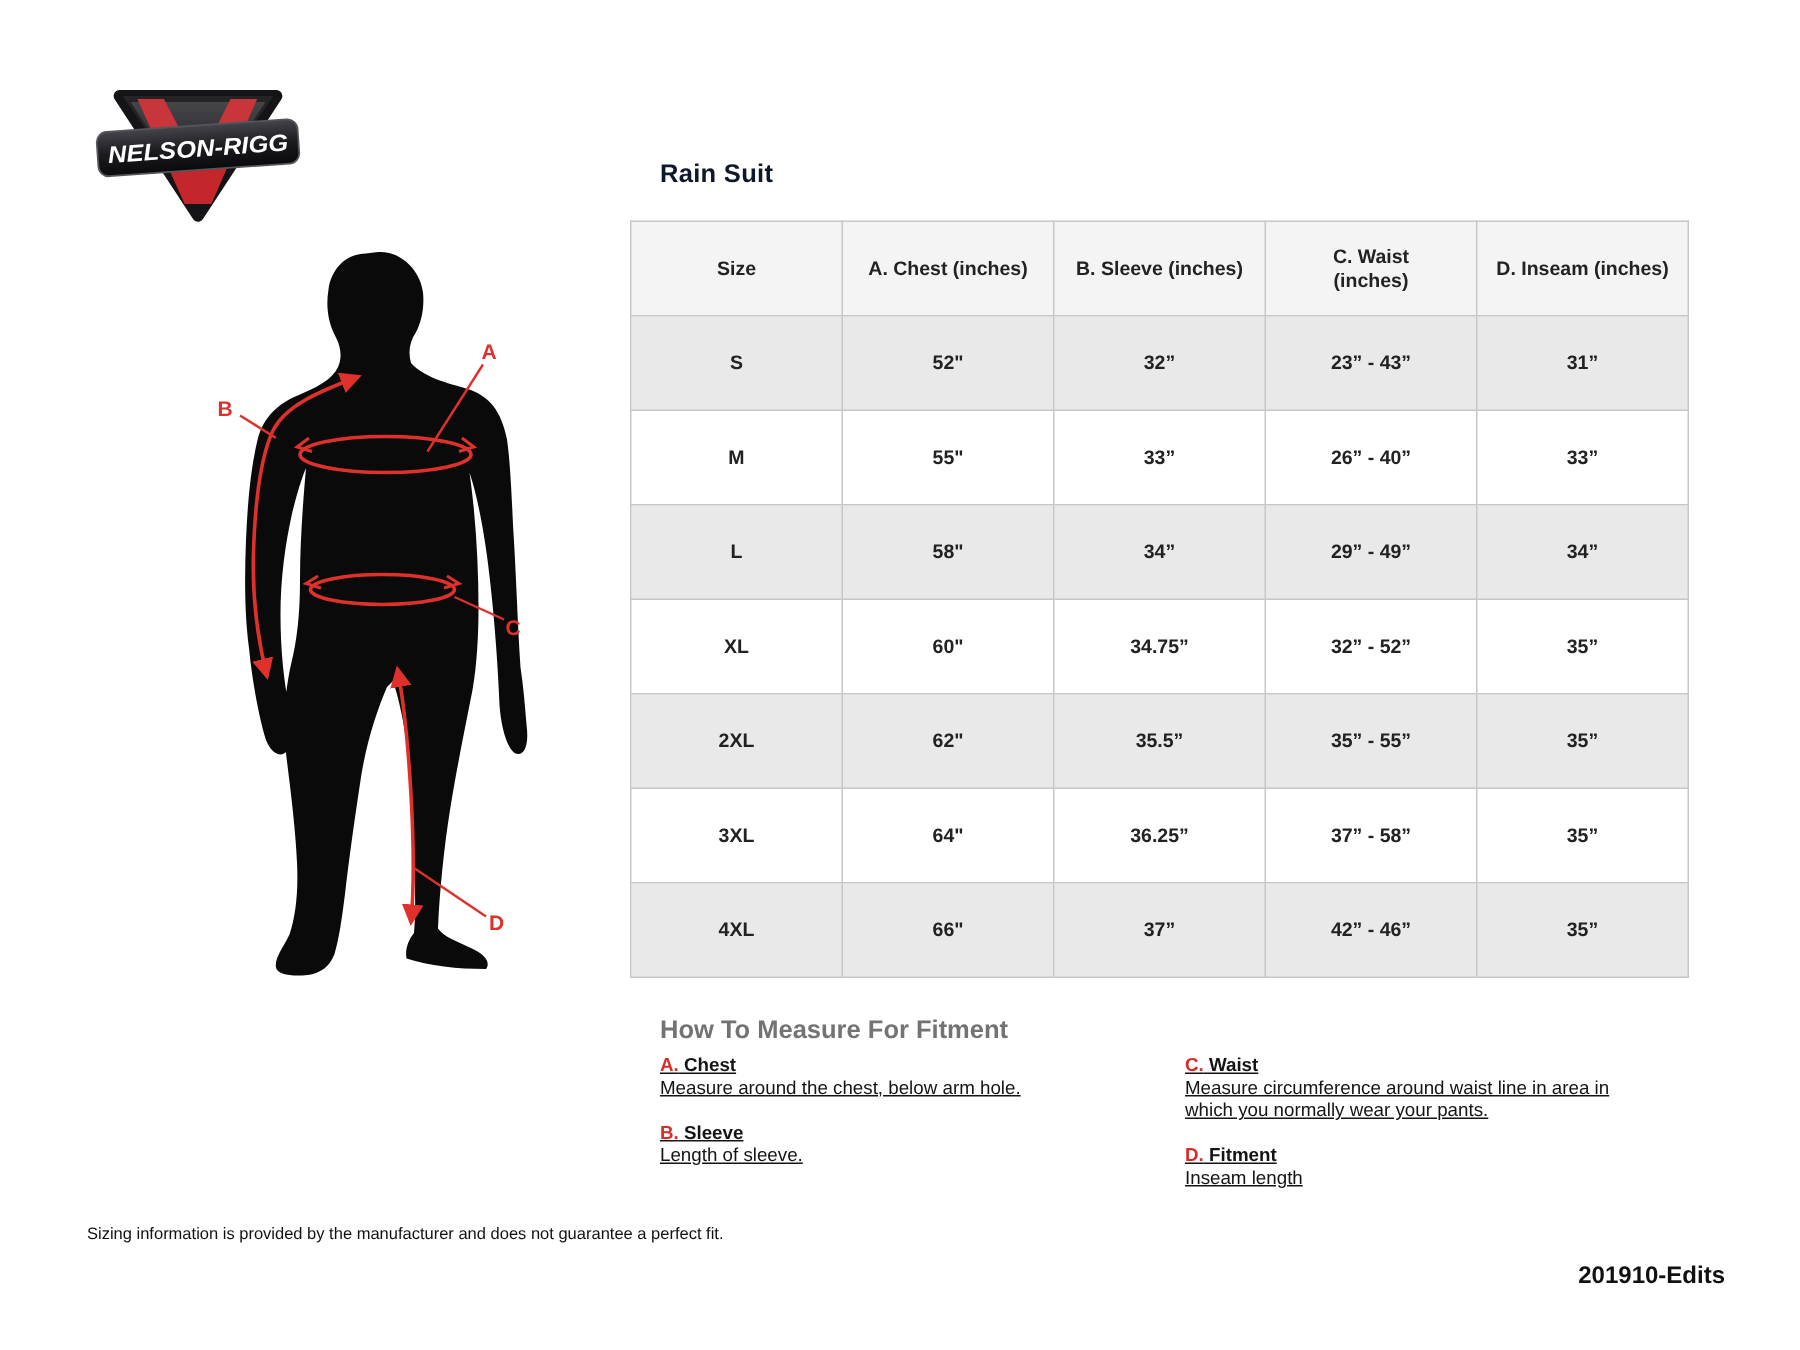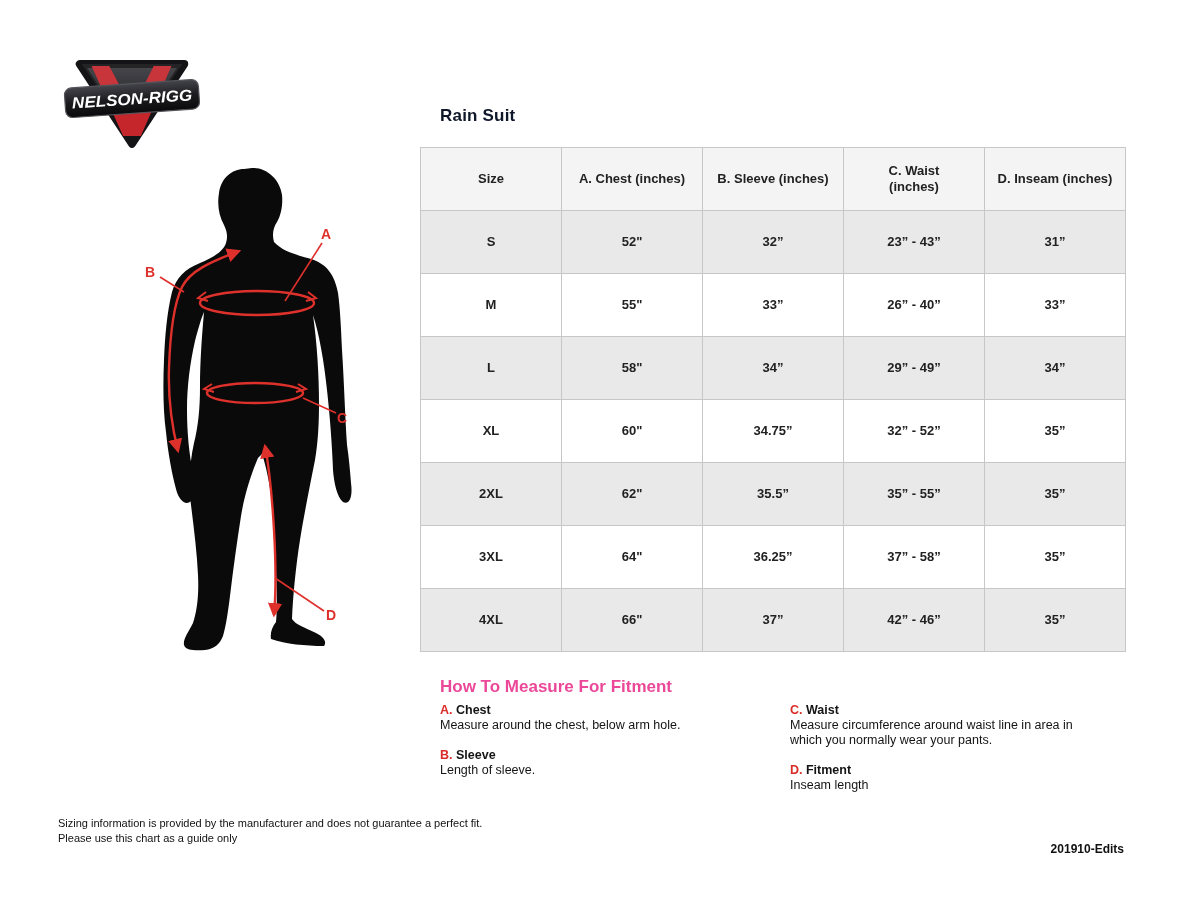--- a/index.html
+++ b/index.html
@@ -20,35 +20,35 @@
     border:1px solid #c7c7c7;width:140px;height:62px;
     text-align:center;vertical-align:middle;
     font-size:13px;font-weight:600;color:#222;padding:0;line-height:16px;
   }
   table.size-chart thead td{background:#f4f4f4;}
   table.size-chart tbody tr:nth-child(odd) td{background:#e9e9e9;}
   table.size-chart tbody tr:nth-child(even) td{background:#ffffff;}
   .figure{position:absolute;left:140px;top:165px;width:260px;height:500px;}
   .guide-heading{
     position:absolute;left:440px;top:677px;
-    font-size:17px;font-weight:700;color:#ec4899;
-  }
-  .guide-col{position:absolute;top:703px;font-size:12.5px;line-height:15px;color:#141414;}
+    font-size:17px;font-weight:700;color:#737373;
+  }
+  .guide-col{position:absolute;top:703px;font-size:12.5px;line-height:15px;color:#141414;text-decoration:underline;}
   .guide-col-left{left:440px;width:330px;}
   .guide-col-right{left:790px;width:300px;}
   .guide-item{margin:0 0 15px 0;}
   .guide-item-title{font-weight:700;}
   .guide-letter{color:#d92b27;font-weight:700;}
   .footer-disclaimer{
     position:absolute;left:58px;top:816px;
     font-size:11px;font-weight:400;line-height:14.5px;color:#111;
   }
   .doc-ref{
-    position:absolute;right:76px;top:842px;
-    font-size:12px;font-weight:600;color:#111;
+    position:absolute;right:50px;top:842px;
+    font-size:16px;font-weight:600;color:#111;
   }
 </style>
 </head>
 <body>
 
 <div class="page">
 
   <svg class="logo" viewBox="0 0 150 105">
     <defs>
       <linearGradient id="gradTri" x1="0" y1="0" x2="0" y2="1">
@@ -224,17 +224,16 @@
       <div class="guide-item-title">
         <span class="guide-letter">D.</span>
         <span>Fitment</span>
       </div>
       <div class="guide-desc">Inseam length</div>
     </div>
   </div>
 
   <div class="footer-disclaimer">
     <div>Sizing information is provided by the manufacturer and does not guarantee a perfect fit.</div>
-    <div>Please use this chart as a guide only</div>
   </div>
   <div class="doc-ref">201910-Edits</div>
 
 </div>
 
 </body></html>

